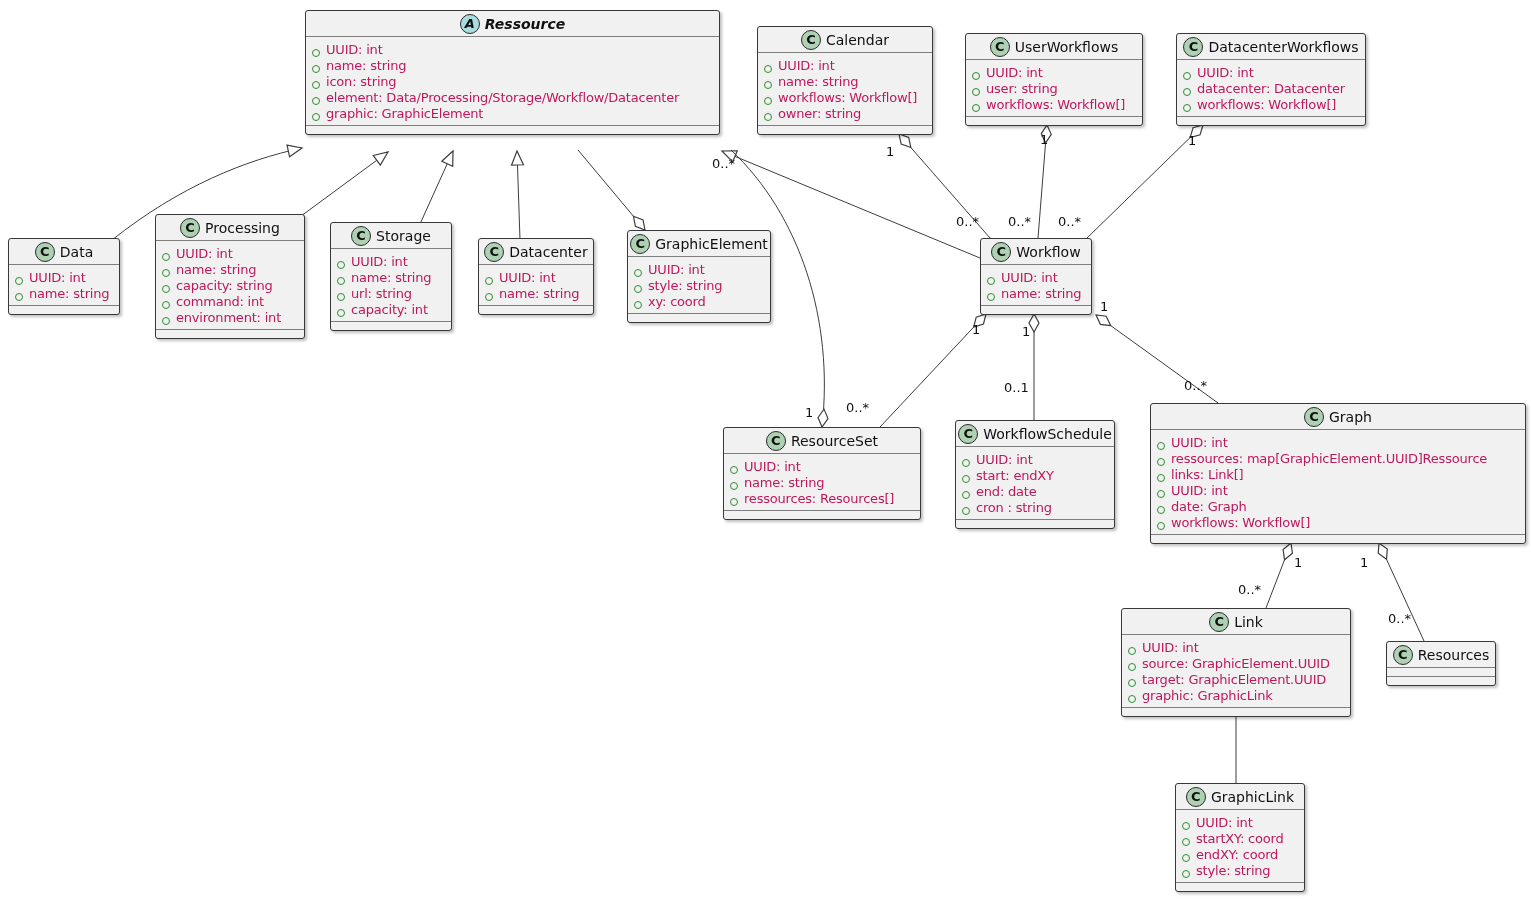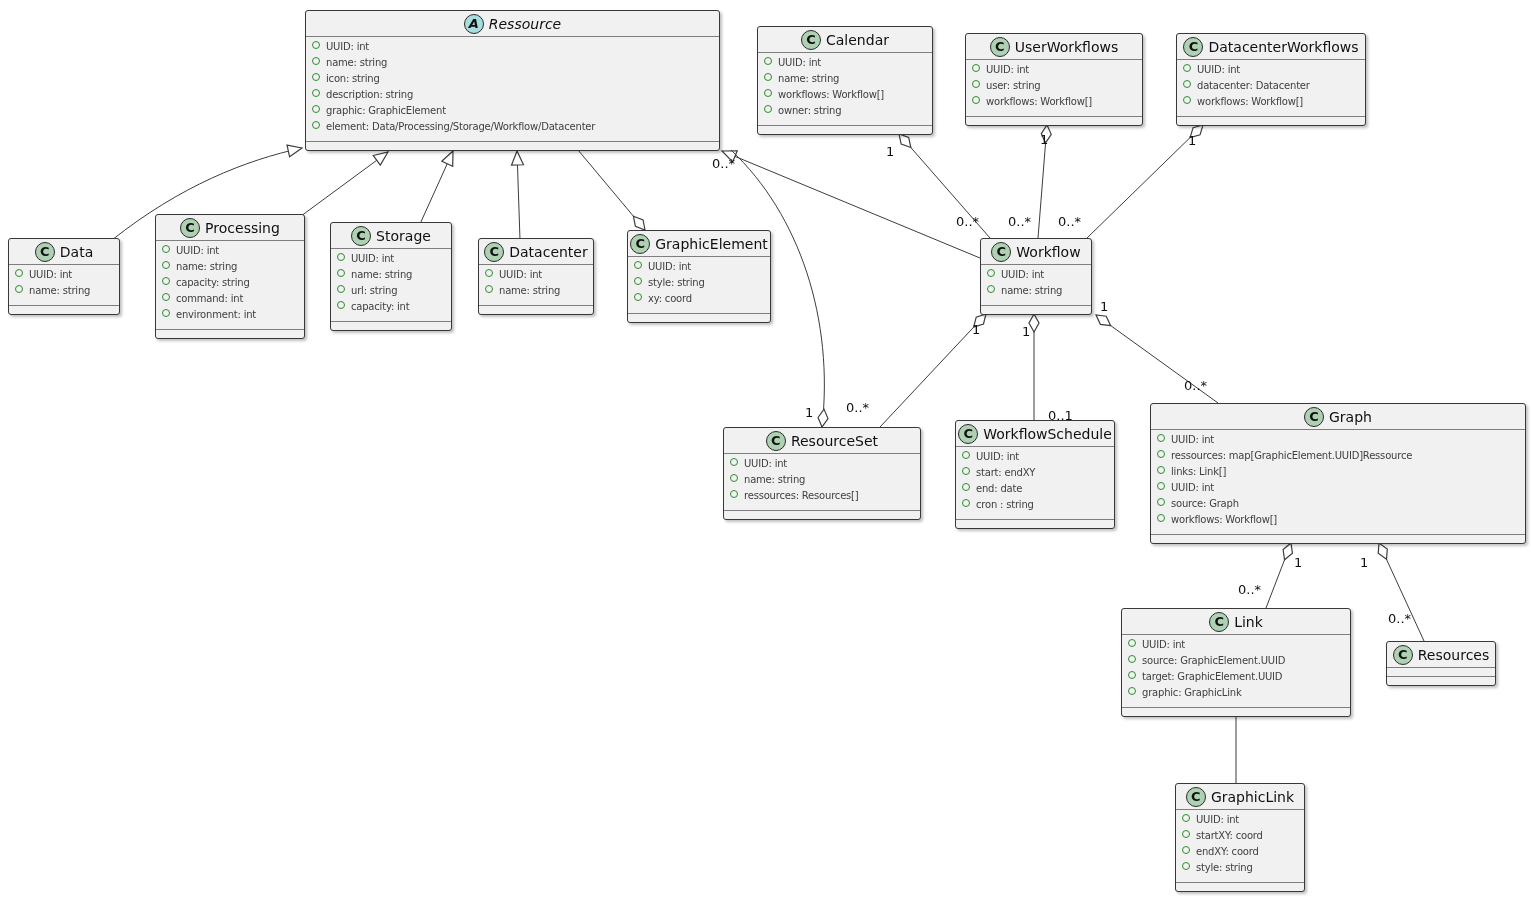--- a/index.html
+++ b/index.html
@@ -10,24 +10,24 @@
   .edge{fill:none;stroke:#3d3d3d;stroke-width:1;}
   .uml-class{position:absolute;z-index:1;background:#F1F1F1;border:1px solid #383838;
              border-radius:3px;box-shadow:2px 2px 3px rgba(0,0,0,0.25);box-sizing:border-box;}
   .uml-title{height:26px;display:flex;align-items:center;justify-content:center;gap:5px;
              border-bottom:1px solid #7e7e7e;font-size:14px;color:#101010;
              white-space:nowrap;padding:0 4px;box-sizing:border-box;}
   .cicon{width:20px;height:20px;border-radius:50%;background:#ADD1B2;border:1px solid #2b2b2b;
          display:flex;align-items:center;justify-content:center;font-weight:bold;
          font-size:13px;color:#101010;flex:0 0 20px;box-sizing:border-box;}
   .uml-class.abstract .cicon{background:#A9DCDF;font-style:italic;}
-  .uml-class.abstract .cname{font-style:italic;}
+  .uml-class.abstract .cname{font-style:italic;font-weight:bold;}
   .attrs{padding:4px 6px;border-bottom:1px solid #7e7e7e;box-sizing:border-box;}
-  .attr{display:flex;align-items:flex-start;gap:6px;height:16px;font-size:10px;
-        letter-spacing:-0.2px;color:#404040;white-space:nowrap;}
+  .attr{display:flex;align-items:flex-end;gap:6px;height:16px;font-size:13px;
+        letter-spacing:-0.2px;color:#be185d;white-space:nowrap;}
   .fdot{width:8px;height:8px;border:1.5px solid #2d8f2d;border-radius:50%;
         flex:0 0 8px;box-sizing:border-box;background:transparent;}
   .empty-strip{height:8px;border-bottom:1px solid #7e7e7e;}
   .methods-strip{height:8px;}
   .mult{position:absolute;z-index:2;font-size:13px;color:#101010;white-space:nowrap;}
 </style>
 </head>
 <body>
 
 <div id="stage">
@@ -70,30 +70,26 @@
         <div class="attr">
           <span class="fdot"></span>
           <span>name: string</span>
         </div>
         <div class="attr">
           <span class="fdot"></span>
           <span>icon: string</span>
         </div>
         <div class="attr">
           <span class="fdot"></span>
-          <span>description: string</span>
+          <span>element: Data/Processing/Storage/Workflow/Datacenter</span>
         </div>
         <div class="attr">
           <span class="fdot"></span>
           <span>graphic: GraphicElement</span>
         </div>
-        <div class="attr">
-          <span class="fdot"></span>
-          <span>element: Data/Processing/Storage/Workflow/Datacenter</span>
-        </div>
       </div>
       <div class="methods-strip"></div>
     </div>
     <div class="uml-class" style="left: 757px; top: 26px; width: 176px;">
       <div class="uml-title">
         <span class="cicon">C</span>
         <span class="cname">Calendar</span>
       </div>
       <div class="attrs">
         <div class="attr">
@@ -346,21 +342,21 @@
         <div class="attr">
           <span class="fdot"></span>
           <span>links: Link[]</span>
         </div>
         <div class="attr">
           <span class="fdot"></span>
           <span>UUID: int</span>
         </div>
         <div class="attr">
           <span class="fdot"></span>
-          <span>source: Graph</span>
+          <span>date: Graph</span>
         </div>
         <div class="attr">
           <span class="fdot"></span>
           <span>workflows: Workflow[]</span>
         </div>
       </div>
       <div class="methods-strip"></div>
     </div>
     <div class="uml-class" style="left: 1121px; top: 608px; width: 230px;">
       <div class="uml-title">
@@ -424,20 +420,20 @@
     <span class="mult" style="left: 712px; top: 156px;">0..*</span>
     <span class="mult" style="left: 886px; top: 144px;">1</span>
     <span class="mult" style="left: 956px; top: 214px;">0..*</span>
     <span class="mult" style="left: 1040px; top: 132px;">1</span>
     <span class="mult" style="left: 1008px; top: 214px;">0..*</span>
     <span class="mult" style="left: 1188px; top: 133px;">1</span>
     <span class="mult" style="left: 1058px; top: 214px;">0..*</span>
     <span class="mult" style="left: 972px; top: 322px;">1</span>
     <span class="mult" style="left: 846px; top: 400px;">0..*</span>
     <span class="mult" style="left: 1022px; top: 324px;">1</span>
-    <span class="mult" style="left: 1004px; top: 408px; margin-left: 44px;">0..1</span>
+    <span class="mult" style="left: 1004px; top: 380px;">0..1</span>
     <span class="mult" style="left: 1100px; top: 299px;">1</span>
     <span class="mult" style="left: 1184px; top: 378px;">0..*</span>
     <span class="mult" style="left: 1294px; top: 555px;">1</span>
     <span class="mult" style="left: 1238px; top: 582px;">0..*</span>
     <span class="mult" style="left: 1360px; top: 555px;">1</span>
     <span class="mult" style="left: 1388px; top: 611px;">0..*</span>
   </div>
 
 </body></html>

